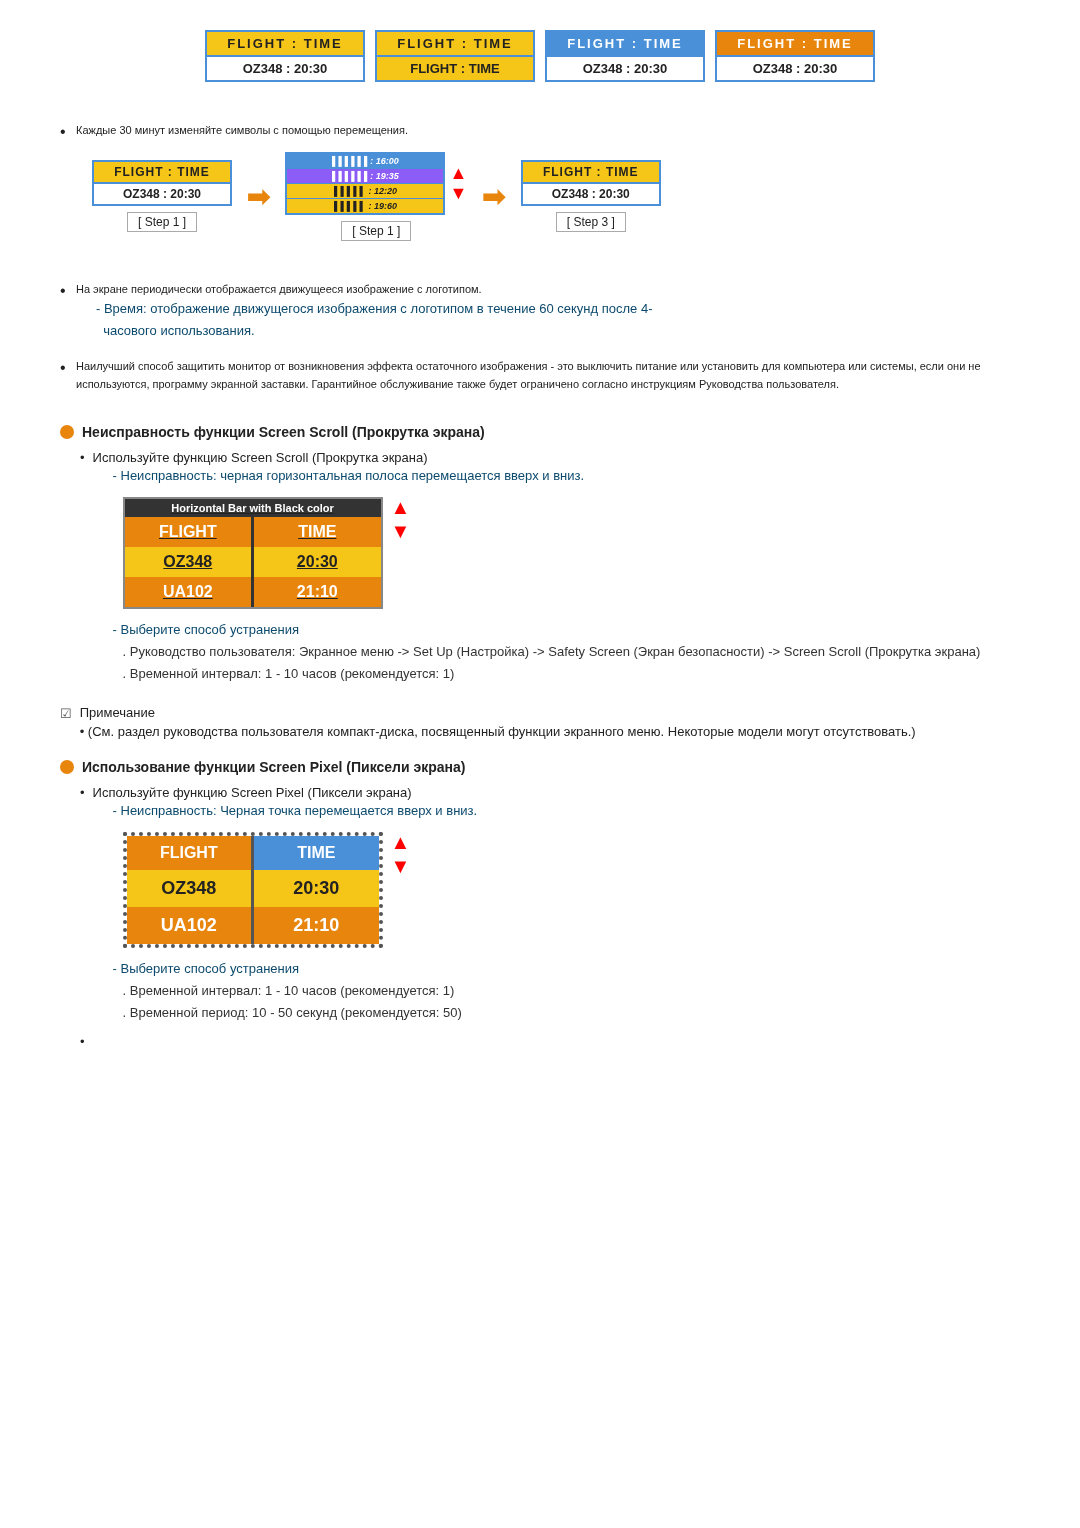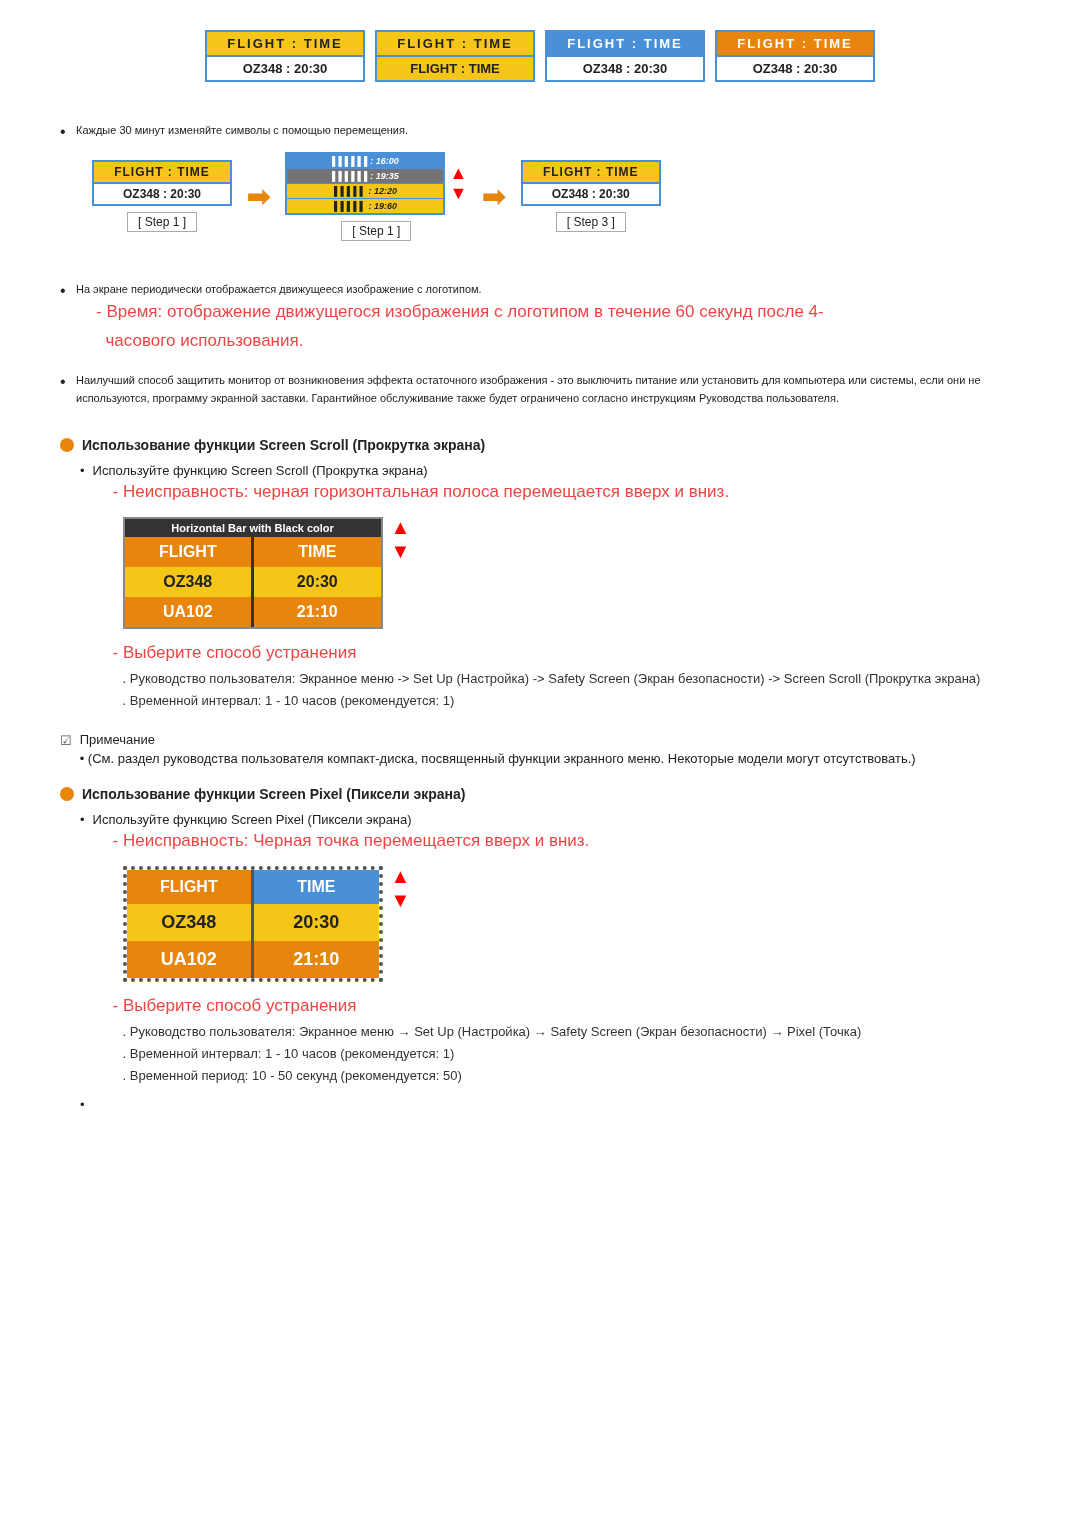--- a/index.html
+++ b/index.html
@@ -176,20 +176,21 @@
       font-size: 13px;
       color: #555;
       margin-top: 1px;
     }
 
     
     .hbar-display {
       border: 2px solid #888;
       width: 260px;
       margin: 10px 0 10px 30px;
+      text-decoration: underline;
     }
     .hbar-header {
       background: #333;
       color: #fff;
       text-align: center;
       font-size: 11px;
       padding: 3px;
       font-weight: bold;
     }
     .hbar-row {
@@ -234,23 +235,23 @@
       margin-top: 10px;
     }
     .red-arrow-item {
       color: red;
       font-size: 20px;
       line-height: 1;
     }
 
     .sub-bullet {
       margin-left: 20px;
-      font-size: 17px;
+      font-size: 13px;
       line-height: 1.7;
-      color: #ef4444;
+      color: #0c4a6e;
     }
     .sub-sub-bullet {
       margin-left: 30px;
       font-size: 13px;
       line-height: 1.7;
       color: #333;
     }
 
     .section-content {
       margin-left: 20px;
@@ -301,21 +302,21 @@
 
         <div class="arrow-right">➡</div>
 
         <div class="step-card-wrap">
           <div style="display:flex; align-items:center; gap:4px;font-style:italic;">
             <div class="step2-card">
               <div class="s2-row">
                 <div class="s2-cell" style="background:#4a90d9; color:#fff; font-size:9px;">▌▌▌▌▌▌: 16:00</div>
               </div>
               <div class="s2-row">
-                <div class="s2-cell" style="background:#737373; color:#fff; font-size:9px;">▌▌▌▌▌▌: 19:35</div>
+                <div class="s2-cell" style="background:#8b5cf6; color:#fff; font-size:9px;">▌▌▌▌▌▌: 19:35</div>
               </div>
               <div class="s2-row">
                 <div class="s2-cell" style="background:#f5c518; color:#222; font-size:9px;">▌▌▌▌▌ : 12:20</div>
               </div>
               <div class="s2-row">
                 <div class="s2-cell" style="background:#f5c518; color:#222; font-size:9px;">▌▌▌▌▌ : 19:60</div>
               </div>
             </div>
             <div class="arrow-down-pair">
               <div class="arrow-down">▲</div>
@@ -347,21 +348,21 @@
   </div>
 </div>
 
 <div class="bullet-item" style="margin-bottom:30px;">
   <span class="bullet-dot">•</span>
   <div class="bullet-text">Наилучший способ защитить монитор от возникновения эффекта остаточного изображения - это выключить питание или установить для компьютера или системы, если они не используются, программу экранной заставки. Гарантийное обслуживание также будет ограничено согласно инструкциям Руководства пользователя.</div>
 </div>
 
 <div class="section-header">
   <span class="orange-dot"></span>
-  <span>Использование функции Screen Scroll (Прокрутка экрана)</span>
+  <span>Неисправность функции Screen Scroll (Прокрутка экрана)</span>
 </div>
 <div class="section-content">
   <div class="main-bullet">
     <span>•</span>
     <div>
       <div>Используйте функцию Screen Scroll (Прокрутка экрана)</div>
       <div class="sub-bullet">- Неисправность: черная горизонтальная полоса перемещается вверх и вниз.</div>
 
       <div class="display-wrap">
         <div class="hbar-display">
@@ -435,21 +436,20 @@
             <div class="pixel-cell" style="background:#e8850c; color:#fff;">21:10</div>
           </div>
         </div>
         <div class="red-arrows">
           <div class="red-arrow-item">▲</div>
           <div class="red-arrow-item">▼</div>
         </div>
       </div>
 
       <div class="sub-bullet">- Выберите способ устранения</div>
-      <div class="sub-sub-bullet">. Руководство пользователя: Экранное меню → Set Up (Настройка) → Safety Screen (Экран безопасности) → Pixel (Точка)</div>
       <div class="sub-sub-bullet">. Временной интервал: 1 - 10 часов (рекомендуется: 1)</div>
       <div class="sub-sub-bullet">. Временной период: 10 - 50 секунд (рекомендуется: 50)</div>
     </div>
   </div>
 
   <div class="main-bullet" style="margin-top:10px;">
     <span>•</span>
   </div>
 </div>
 

